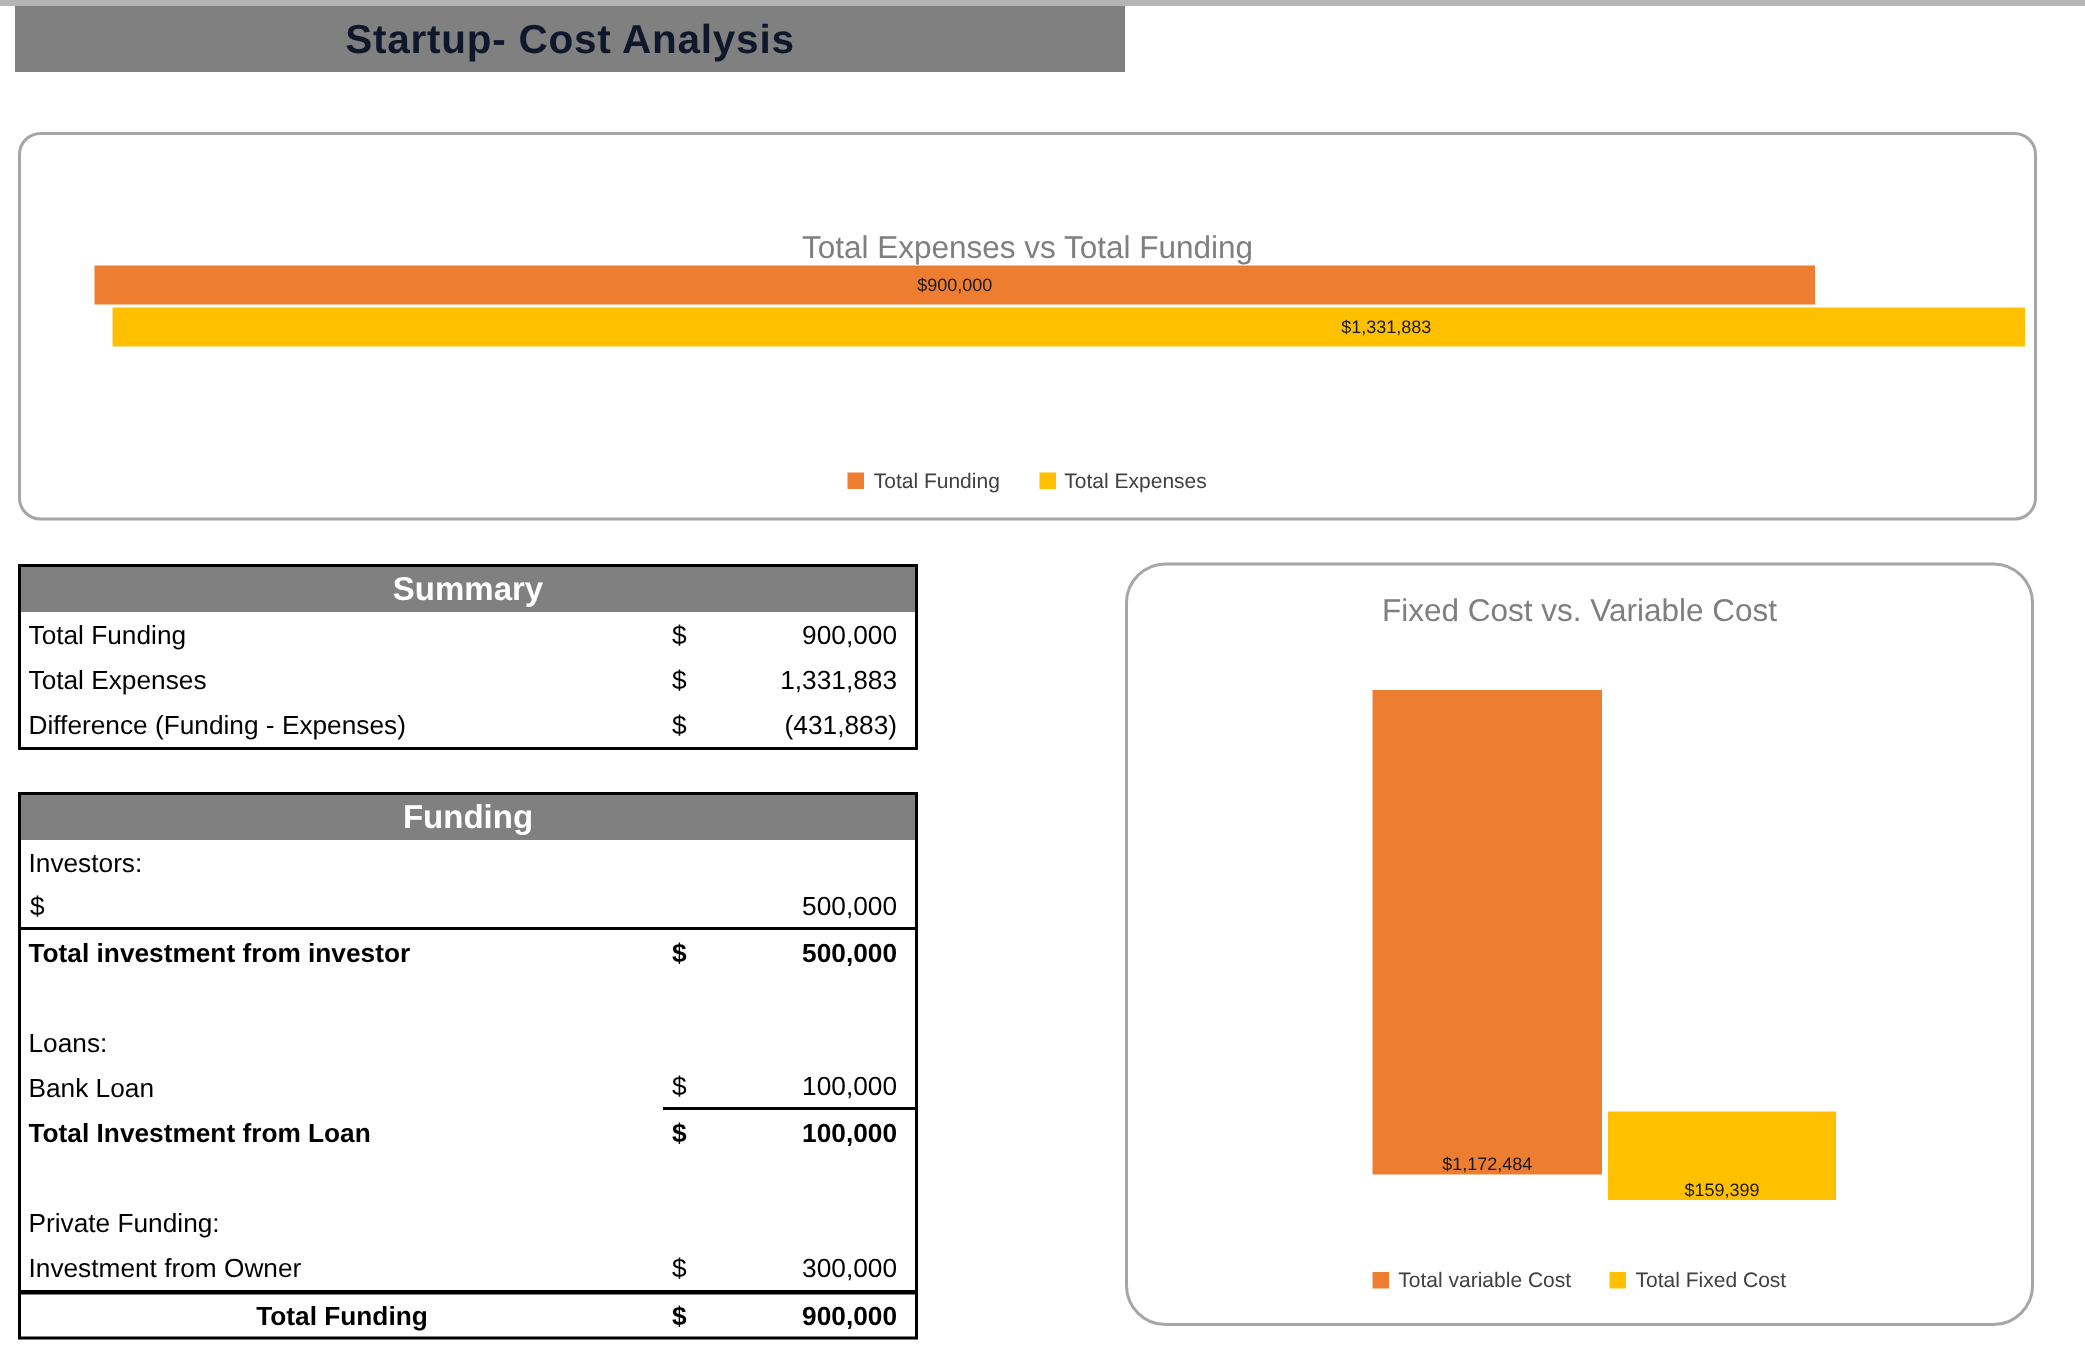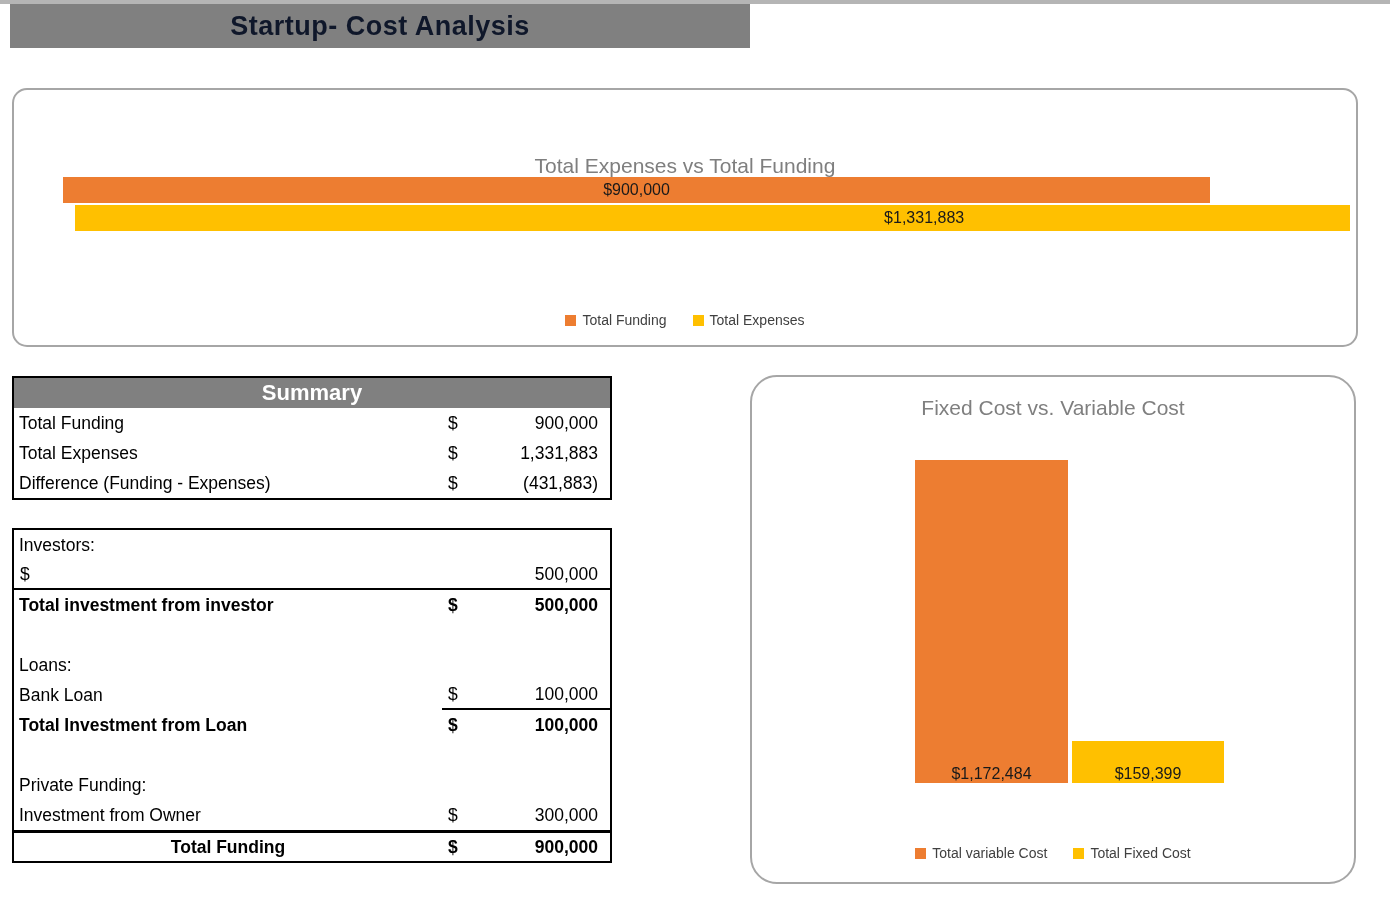--- a/index.html
+++ b/index.html
@@ -41,27 +41,27 @@
     position:absolute; left:0; right:0; text-align:center;
     color:var(--chart-title,#7f7f7f); font-size:21px;
   }
   .chart1 .chart-title { top:16px;margin-top:48px; }
   .chart2 .chart-title { top:19px; }
 
   
   .hbar { position:absolute; height:26px; display:flex; align-items:center; justify-content:center; }
   .hbar-orange { left:49px; top:87px;  width:1147px; background:var(--orange,#ed7d31); }
   .hbar-yellow { left:61px; top:115px; width:1275px; background:var(--yellow,#ffc000); }
-  .dlabel { font-size:16px; color:#1a1a1a; white-space:nowrap; }
+  .dlabel { font-size:12px; color:#1a1a1a; white-space:nowrap; }
   .hbar-yellow .dlabel { position:absolute; left:66.6%; transform:translateX(-50%); }
 
   
   .vcol { position:absolute; display:flex; align-items:flex-end; justify-content:center; }
   .vcol-orange { left:163px; top:83px;  width:153px; height:323px; background:var(--orange,#ed7d31); }
-  .vcol-yellow { left:320px; top:364px; width:152px; height:42px;  background:var(--yellow,#ffc000); }
+  .vcol-yellow { left:320px; top:364px; width:152px; height:59px;  background:var(--yellow,#ffc000); }
 
   
   .legend {
     position:absolute; left:0; right:0;
     display:flex; justify-content:center; gap:26px;
   }
   .chart1 .legend { top:222px; }
   .chart2 .legend { top:468px; }
   .legend-item { display:flex; align-items:center; gap:6px; cursor:default; }
   .legend-item span.lg-text { font-size:14px; color:var(--legend-text,#404040); }
@@ -136,20 +136,23 @@
     <span class="cell-val">1,331,883</span>
   </div>
   <div class="xl-row">
     <span class="cell-label">Difference (Funding - Expenses)</span>
     <span class="cell-cur">$</span>
     <span class="cell-val">(431,883)</span>
   </div>
 </section>
 
 <section class="xl-table funding-table">
+  <div class="xl-header">
+    <span>Funding</span>
+  </div>
   <div class="xl-row">
     <span class="cell-label">Investors:</span>
     <span class="cell-cur"></span>
     <span class="cell-val"></span>
   </div>
   <div class="xl-row sum-underline">
     <span class="cell-cur">$</span>
     <span class="cell-val">500,000</span>
   </div>
   <div class="xl-row bold">

